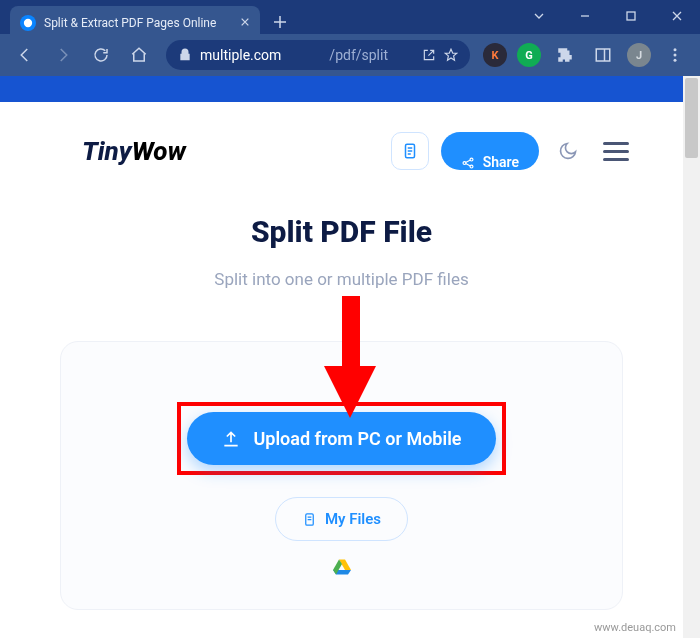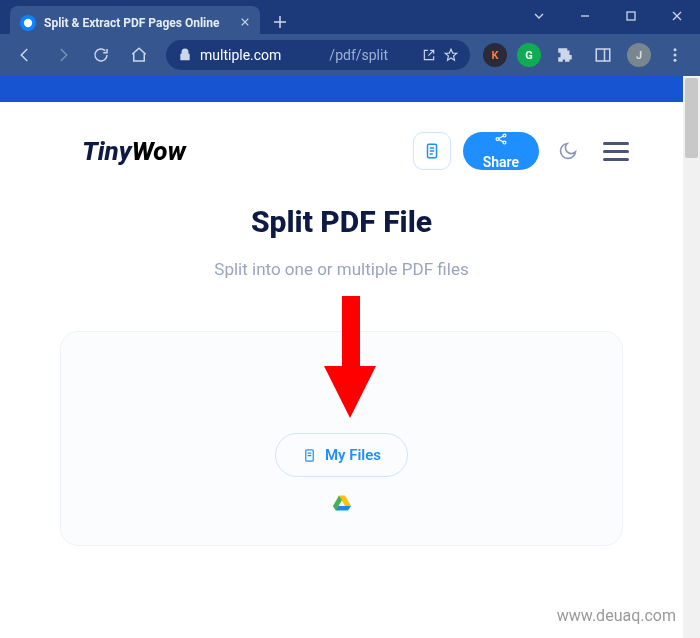--- a/index.html
+++ b/index.html
@@ -34,21 +34,21 @@
   gap: 8px;
   width: 250px;
 }
 .tab-favicon {
   width: 16px; height: 16px;
   background: #0a84ff;
   border-radius: 50%;
   display:flex; align-items:center; justify-content:center;
 }
 .tab-favicon svg { width:10px; height:10px; fill:#fff;}
-.tab-title { flex:1; white-space:nowrap; overflow:hidden; text-overflow:ellipsis; font-size:12px;font-weight:bold;}
+.tab-title { flex:1; white-space:nowrap; overflow:hidden; text-overflow:ellipsis; font-size:12px;}
 .tab-close svg { width:10px; height:10px; stroke:#cdd7ea; stroke-width:1.5;}
 .newtab-btn { width:28px; height:28px; display:flex;align-items:center;justify-content:center; margin-top:8px; margin-left:6px;}
 .newtab-btn svg{width:14px;height:14px;stroke:#cdd7ea;stroke-width:1.5;}
 .win-controls { margin-left:auto; display:flex; height:38px;}
 .win-btn { width:46px; height:32px; display:flex;align-items:center;justify-content:center; color:#cdd7ea;}
 .win-btn svg{width:12px;height:12px;stroke:#cdd7ea;stroke-width:1.3;fill:none;}
 
 
 .toolbar {
   background: #35568f;
@@ -96,28 +96,28 @@
   align-items:center;
   padding: 30px 48px 18px;
   gap:12px;
 }
 .logo { font-weight:800; font-size:26px; font-style:italic;}
 .logo .tiny{color:#0d1b44;margin-left:34px;}
 .logo .wow{color:#000000;}
 .spacer{flex:1;}
 .doc-btn{width:38px;height:38px;border:1px solid #cfe4ff;border-radius:10px;display:flex;align-items:center;justify-content:center;}
 .doc-btn svg{width:18px;height:18px;stroke:#1f8fff;fill:none;stroke-width:2;}
-.share-btn{height:38px;background:#1f8fff;border-radius:19px;color:#fff;display:flex;align-items:center;gap:8px;padding:0 20px;font-size:14px;font-weight:600;flex-direction:column;}
+.share-btn{height:38px;background:#1f8fff;border-radius:19px;color:#fff;display:flex;align-items:flex-end;gap:8px;padding:0 20px;font-size:14px;font-weight:600;}
 .share-btn svg{width:14px;height:14px;stroke:#fff;fill:none;stroke-width:2;}
 .dark-btn{width:34px;height:34px;display:flex;align-items:center;justify-content:center;}
 .dark-btn svg{width:20px;height:20px;stroke:#8b97b6;fill:none;stroke-width:2;}
 .menu-btn{display:flex;flex-direction:column;gap:5px;padding:6px;}
 .menu-btn span{width:26px;height:3px;background:#4a5675;border-radius:2px;}
 
-.main-title{text-align:center;font-size:30px;font-weight:800;color:#0d1b44;margin-top:16px;}
+.main-title{text-align:center;font-size:30px;font-weight:800;color:#0d1b44;margin-top:26px;}
 .subtitle{text-align:center;color:#9aa5bd;font-size:17px;margin-top:20px;}
 
 .upload-card{
   margin:52px 60px 0;
   background:#fbfcfe;
   border:1px solid #eef1f7;
   border-radius:18px;
   padding:60px 30px 30px;
   text-align:center;
 }
@@ -145,21 +145,21 @@
 
 
 .arrow{
   position:absolute;
   left:320px; top:296px;
   width:60px; height:126px;
   pointer-events:none;
 }
 
 
-.watermark{position:absolute;bottom:13px;right:24px;font-size:16px;color:#999;margin-left:44px;}
+.watermark{position:absolute;bottom:4px;right:24px;font-size:11px;color:#999;margin-left:44px;}
 .watermark::before{content:'';}
 </style>
 </head>
 <body>
 
 <div class="titlebar">
   <div class="tab">
     <span class="tab-favicon">
       <svg viewBox="0 0 24 24">
           <path d="M12 2a10 10 0 100 20 10 10 0 000-20zm0 4v8m-4-4h8"></path>
@@ -290,20 +290,28 @@
         <span></span>
           <span></span>
           <span></span>
       </div>
     </div>
 
     <h1 class="main-title">Split PDF File</h1>
     <p class="subtitle">Split into one or multiple PDF files</p>
 
     <div class="upload-card">
+      <div class="redbox">
+        <div class="upload-btn">
+          <svg viewBox="0 0 24 24">
+              <path d="M12 16V4m-5 5l5-5 5 5M4 20h16"></path>
+            </svg>
+          <span>Upload from PC or Mobile</span>
+        </div>
+      </div>
       <br>
       <div class="myfiles-btn">
         <svg viewBox="0 0 24 24">
             <rect x="6" y="3" width="12" height="18" rx="2"></rect>
             <path d="M9 8h6M9 12h6"></path>
           </svg>
         <span>My Files</span>
       </div>
       <div class="gdrive">
         <svg viewBox="0 0 24 20">

